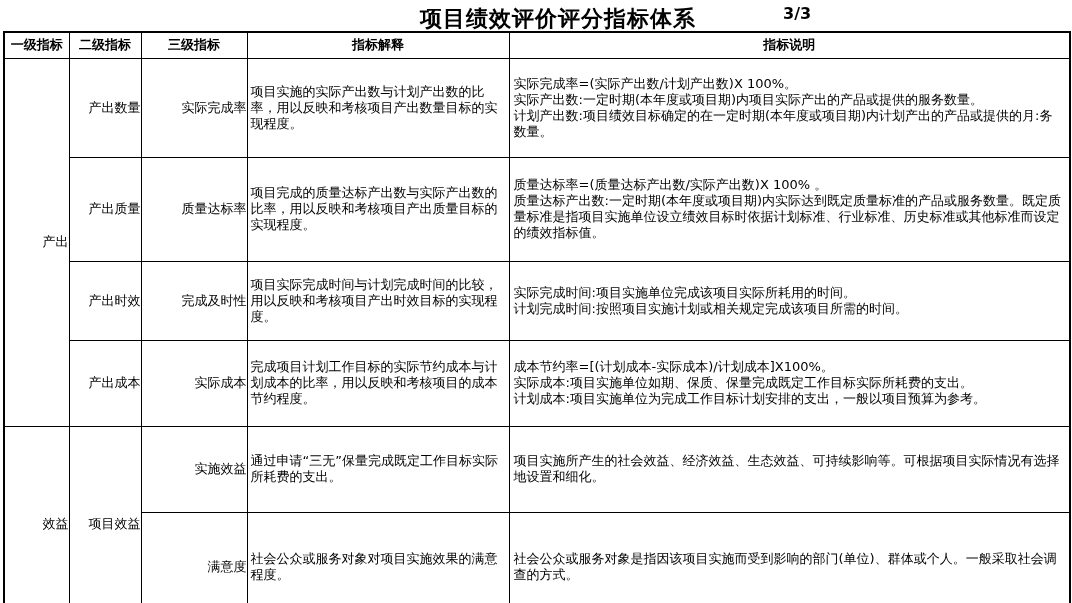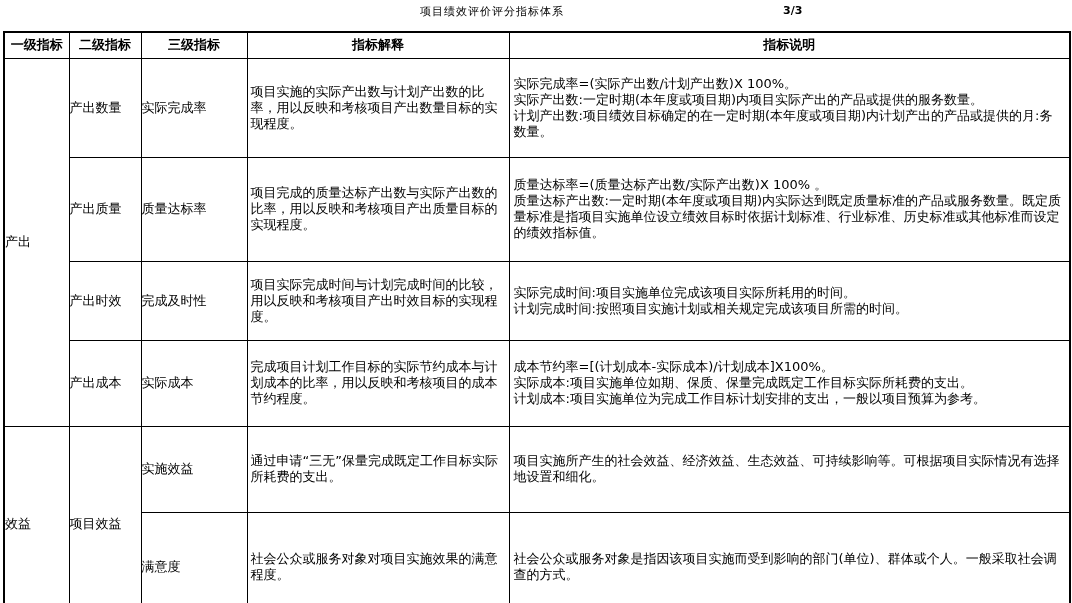--- a/index.html
+++ b/index.html
@@ -5,41 +5,41 @@
   html,body{margin:0;padding:0;background:#fff;}
   body{
     width:1072px;height:603px;
     font-family:"DejaVu Sans","Liberation Sans",sans-serif;
     color:#000;
   }
   .page{position:relative;width:1072px;height:603px;background:#fff;overflow:hidden;}
   .header{position:relative;height:30px;}
   .title{
     position:absolute;left:420px;top:4px;
-    font-size:11px;font-weight:normal;letter-spacing:1px;text-align:center;
+    font-size:22px;font-weight:bold;letter-spacing:1px;text-align:center;
   }
   .page-num{
     position:absolute;left:783px;top:4px;
-    font-size:11px;font-weight:bold;
+    font-size:16px;font-weight:bold;
   }
   table{
     position:absolute;left:3px;top:31px;
     border-collapse:collapse;table-layout:fixed;
     width:1066px;
     border:2px solid #000;
   }
   td,th{
     border:1px solid #000;
     font-size:13px;line-height:16px;
     vertical-align:middle;
     overflow:hidden;
     padding:0;
   }
   th{font-weight:bold;text-align:center;margin-left:40px;}
-  .c-center{text-align:left;}
+  .c-center{text-align:right;}
   .expl{text-align:left;padding:5px 3px;}
   .desc{text-align:left;padding:1px 4px;white-space:pre-line;}
   tr.hr{height:26px;}
   tr.r1{height:99px;}
   tr.r2{height:104px;}
   tr.r3{height:79px;}
   tr.r4{height:86px;}
   tr.r5{height:86px;}
   tr.r6{height:110px;}
 </style>

